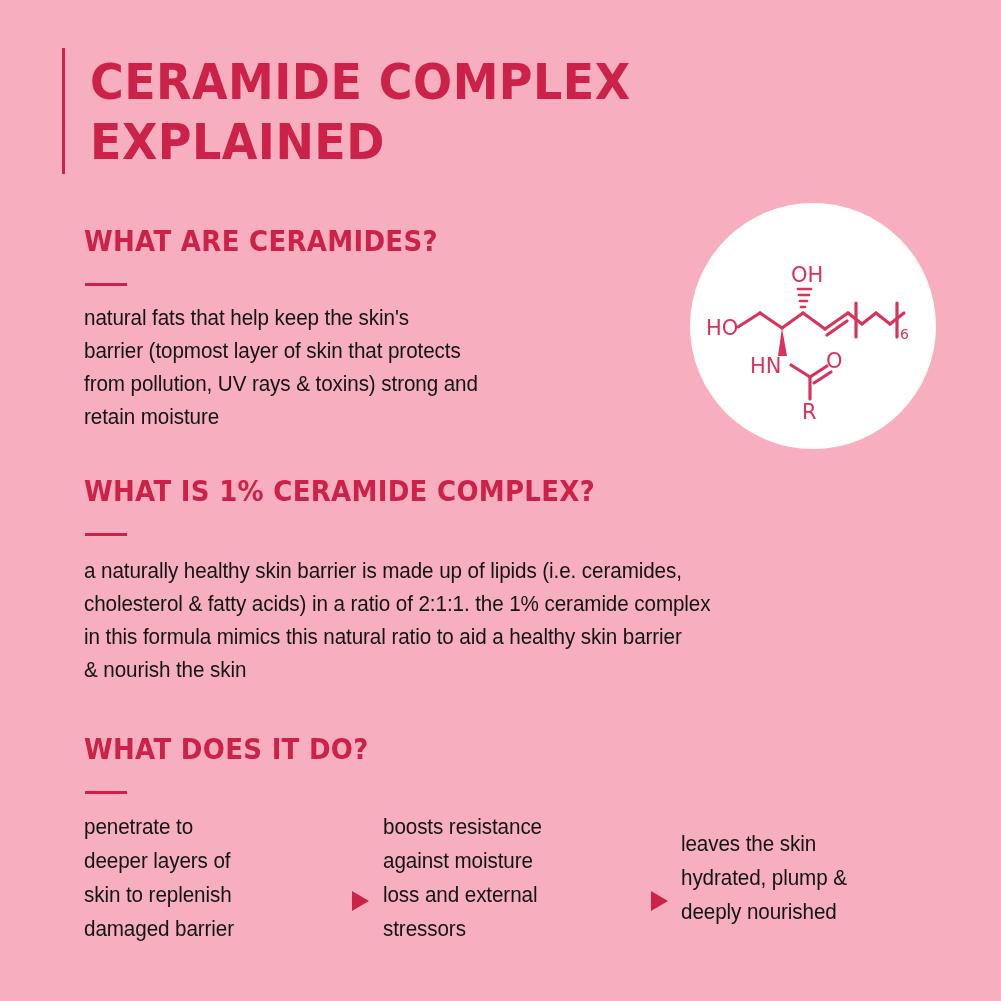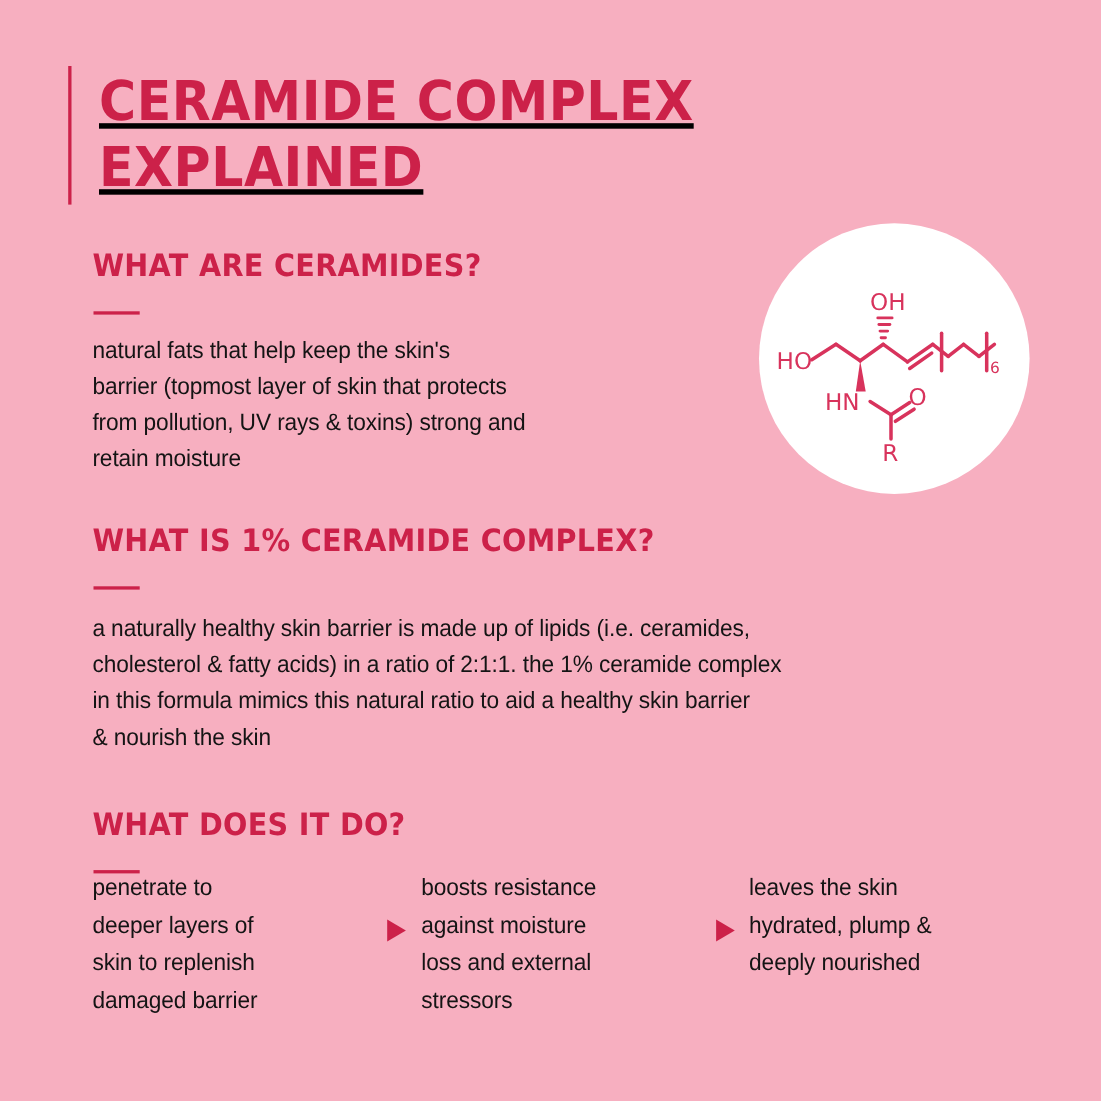--- a/index.html
+++ b/index.html
@@ -21,25 +21,24 @@
     inset: 0;
     width: 1001px;
     height: 1001px;
     background: #f7afc0;
   }
 
   
   .title-block {
     position: absolute;
     left: 62px;
-    top: 60px;
+    top: 48px;
     width: 700px;
     display: flex;
-    align-items: flex-start;
-    text-decoration: underline;
+    align-items: center;
   }
   .title-bar {
     width: 3px;
     background: #cc2149;
     flex: 0 0 3px;
     margin-right: 25px;
     min-height: 126px;
   }
   .title-text {
     color: #cc2149;
@@ -98,24 +97,24 @@
     height: 246px;
     border-radius: 50%;
     background: #ffffff;
   }
   .molecule-circle svg { display: block; }
 
   
   .benefits {
     position: absolute;
     left: 84px;
-    top: 790px;
+    top: 810px;
     width: 850px;
     display: flex;
-    align-items: flex-start;
+    align-items: center;
   }
   .benefit-col {
     color: #141414;
     font-family: "Liberation Sans", sans-serif;
     font-size: 21.5px;
     line-height: 34px;
     letter-spacing: -0.1px;
     white-space: pre-line;
     transform: scaleX(0.96);
     transform-origin: left top;

